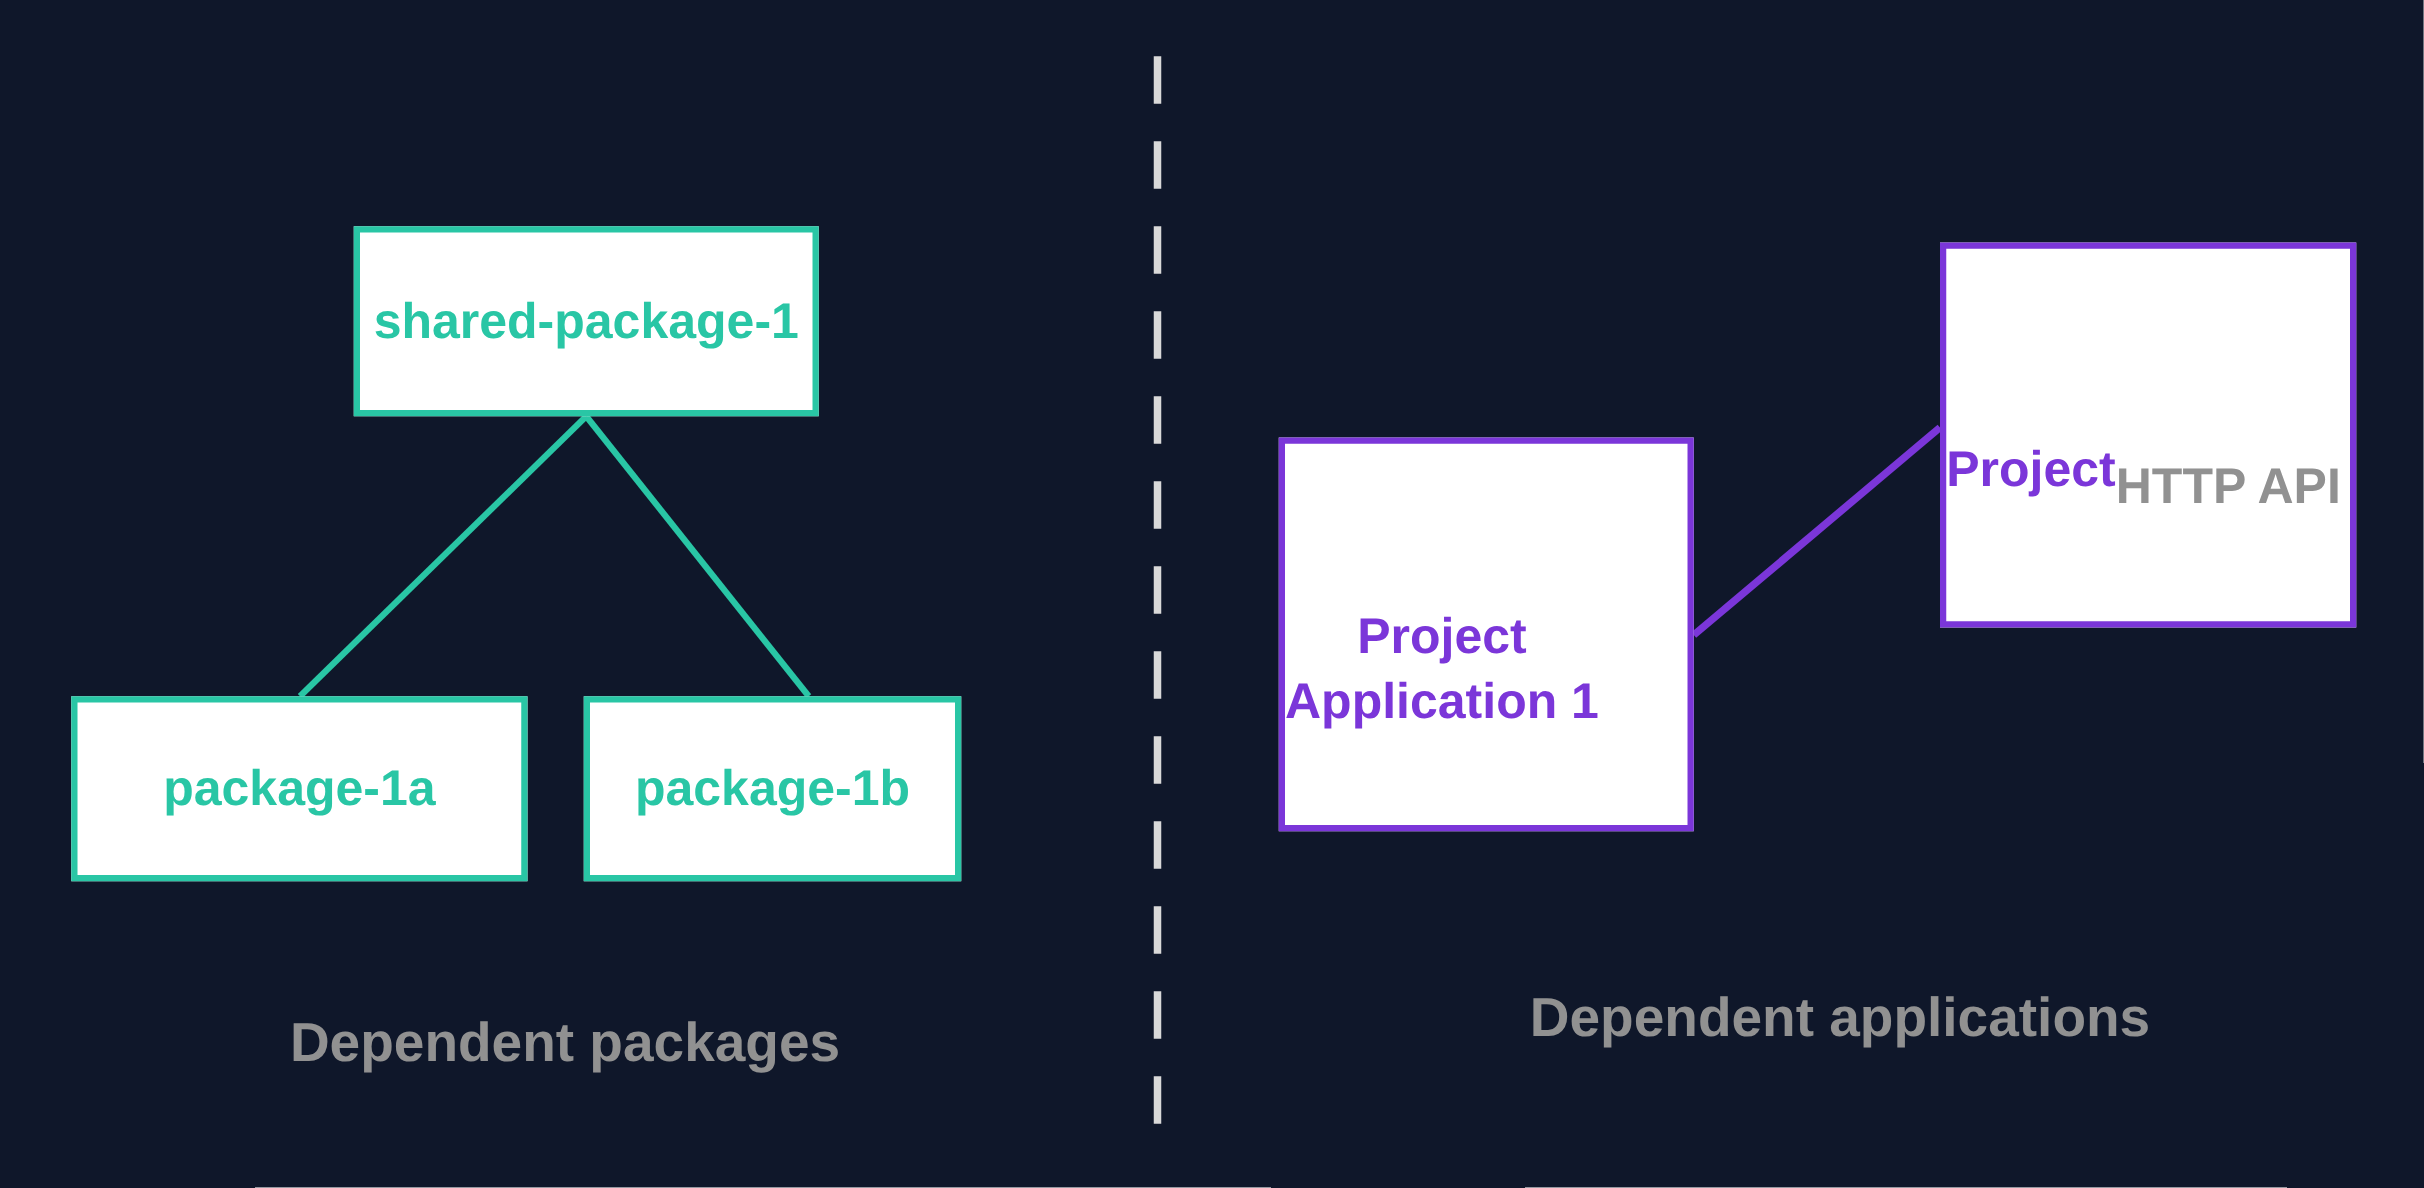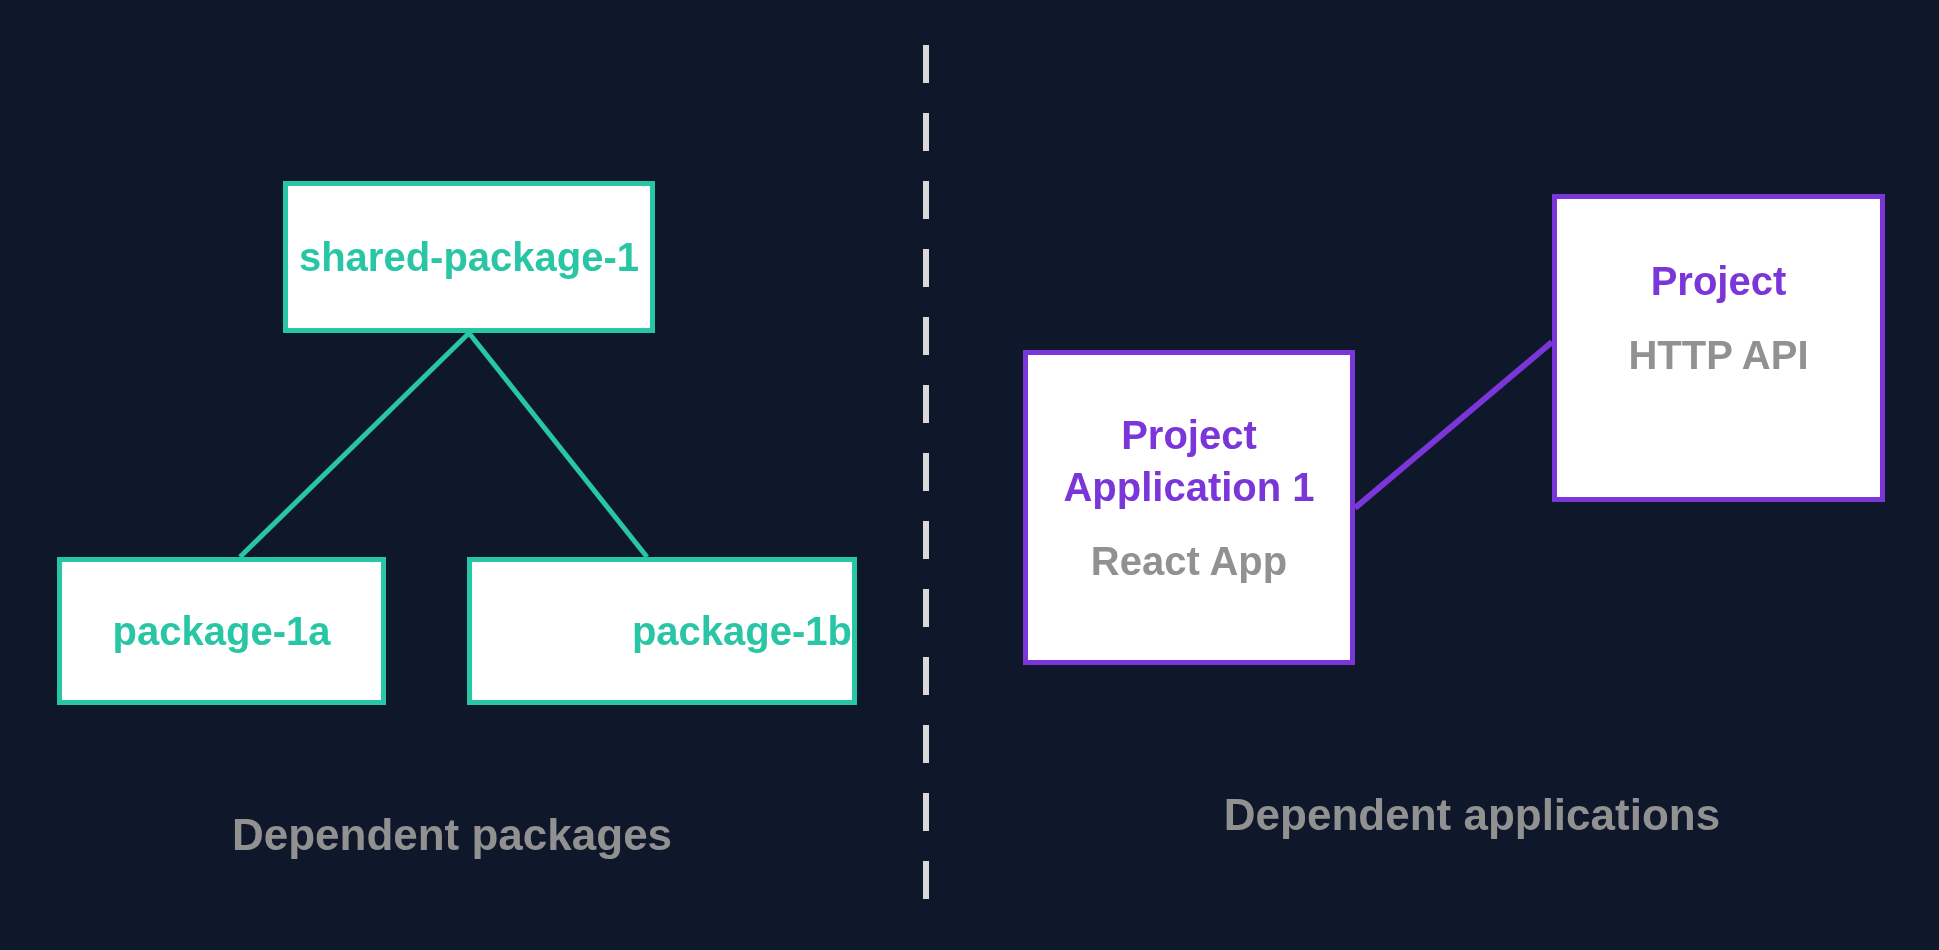--- a/index.html
+++ b/index.html
@@ -33,39 +33,39 @@
     text-align: center;
   }
   .teal-node {
     border: 5px solid #29c6a5;
     color: #29c6a5;
     font-size: 40px;
     font-weight: bold;
   }
   .purple-node {
     border: 5px solid #7b36d9;
-    flex-direction: column;
+    flex-direction: row;
     justify-content: flex-start;
   }
   .purple-node .node-title {
     color: #7b36d9;
     font-size: 40px;
     font-weight: bold;
     line-height: 52px;
   }
   .purple-node .node-subtitle {
     color: #919191;
     font-size: 40px;
     font-weight: bold;
     margin-top: 26px;
     text-align: right;
   }
   #node-shared   { left: 283px;  top: 181px; width: 372px; height: 152px; }
-  #node-pkg1a    { left: 57px;   top: 557px; width: 329px; height: 148px; }
-  #node-pkg1b    { left: 467px;  top: 557px; width: 390px; height: 148px; justify-content: flex-end; }
+  #node-pkg1a    { left: 57px;   top: 557px; width: 365px; height: 148px; }
+  #node-pkg1b    { left: 467px;  top: 557px; width: 302px; height: 148px; }
   #node-app1     { left: 1023px; top: 350px; width: 332px; height: 315px; padding-top: 54px; }
   #node-app2     { left: 1552px; top: 194px; width: 333px; height: 308px; padding-top: 56px; }
   .caption {
     position: absolute;
     width: 640px;
     text-align: center;
     color: #919191;
     font-size: 44px;
     font-weight: bold;
   }
@@ -99,21 +99,20 @@
     <span>package-1b</span>
   </div>
 
   <div id="caption-left" class="caption">Dependent packages</div>
 
   <div id="node-app1" class="node purple-node">
     <div class="node-title">
       <div>Project</div>
       <div>Application 1</div>
     </div>
-    <div class="node-subtitle">React App</div>
   </div>
 
   <div id="node-app2" class="node purple-node">
     <div class="node-title">
       <div>Project</div>
     </div>
     <div class="node-subtitle">HTTP API</div>
   </div>
 
   <div id="caption-right" class="caption">Dependent applications</div>

